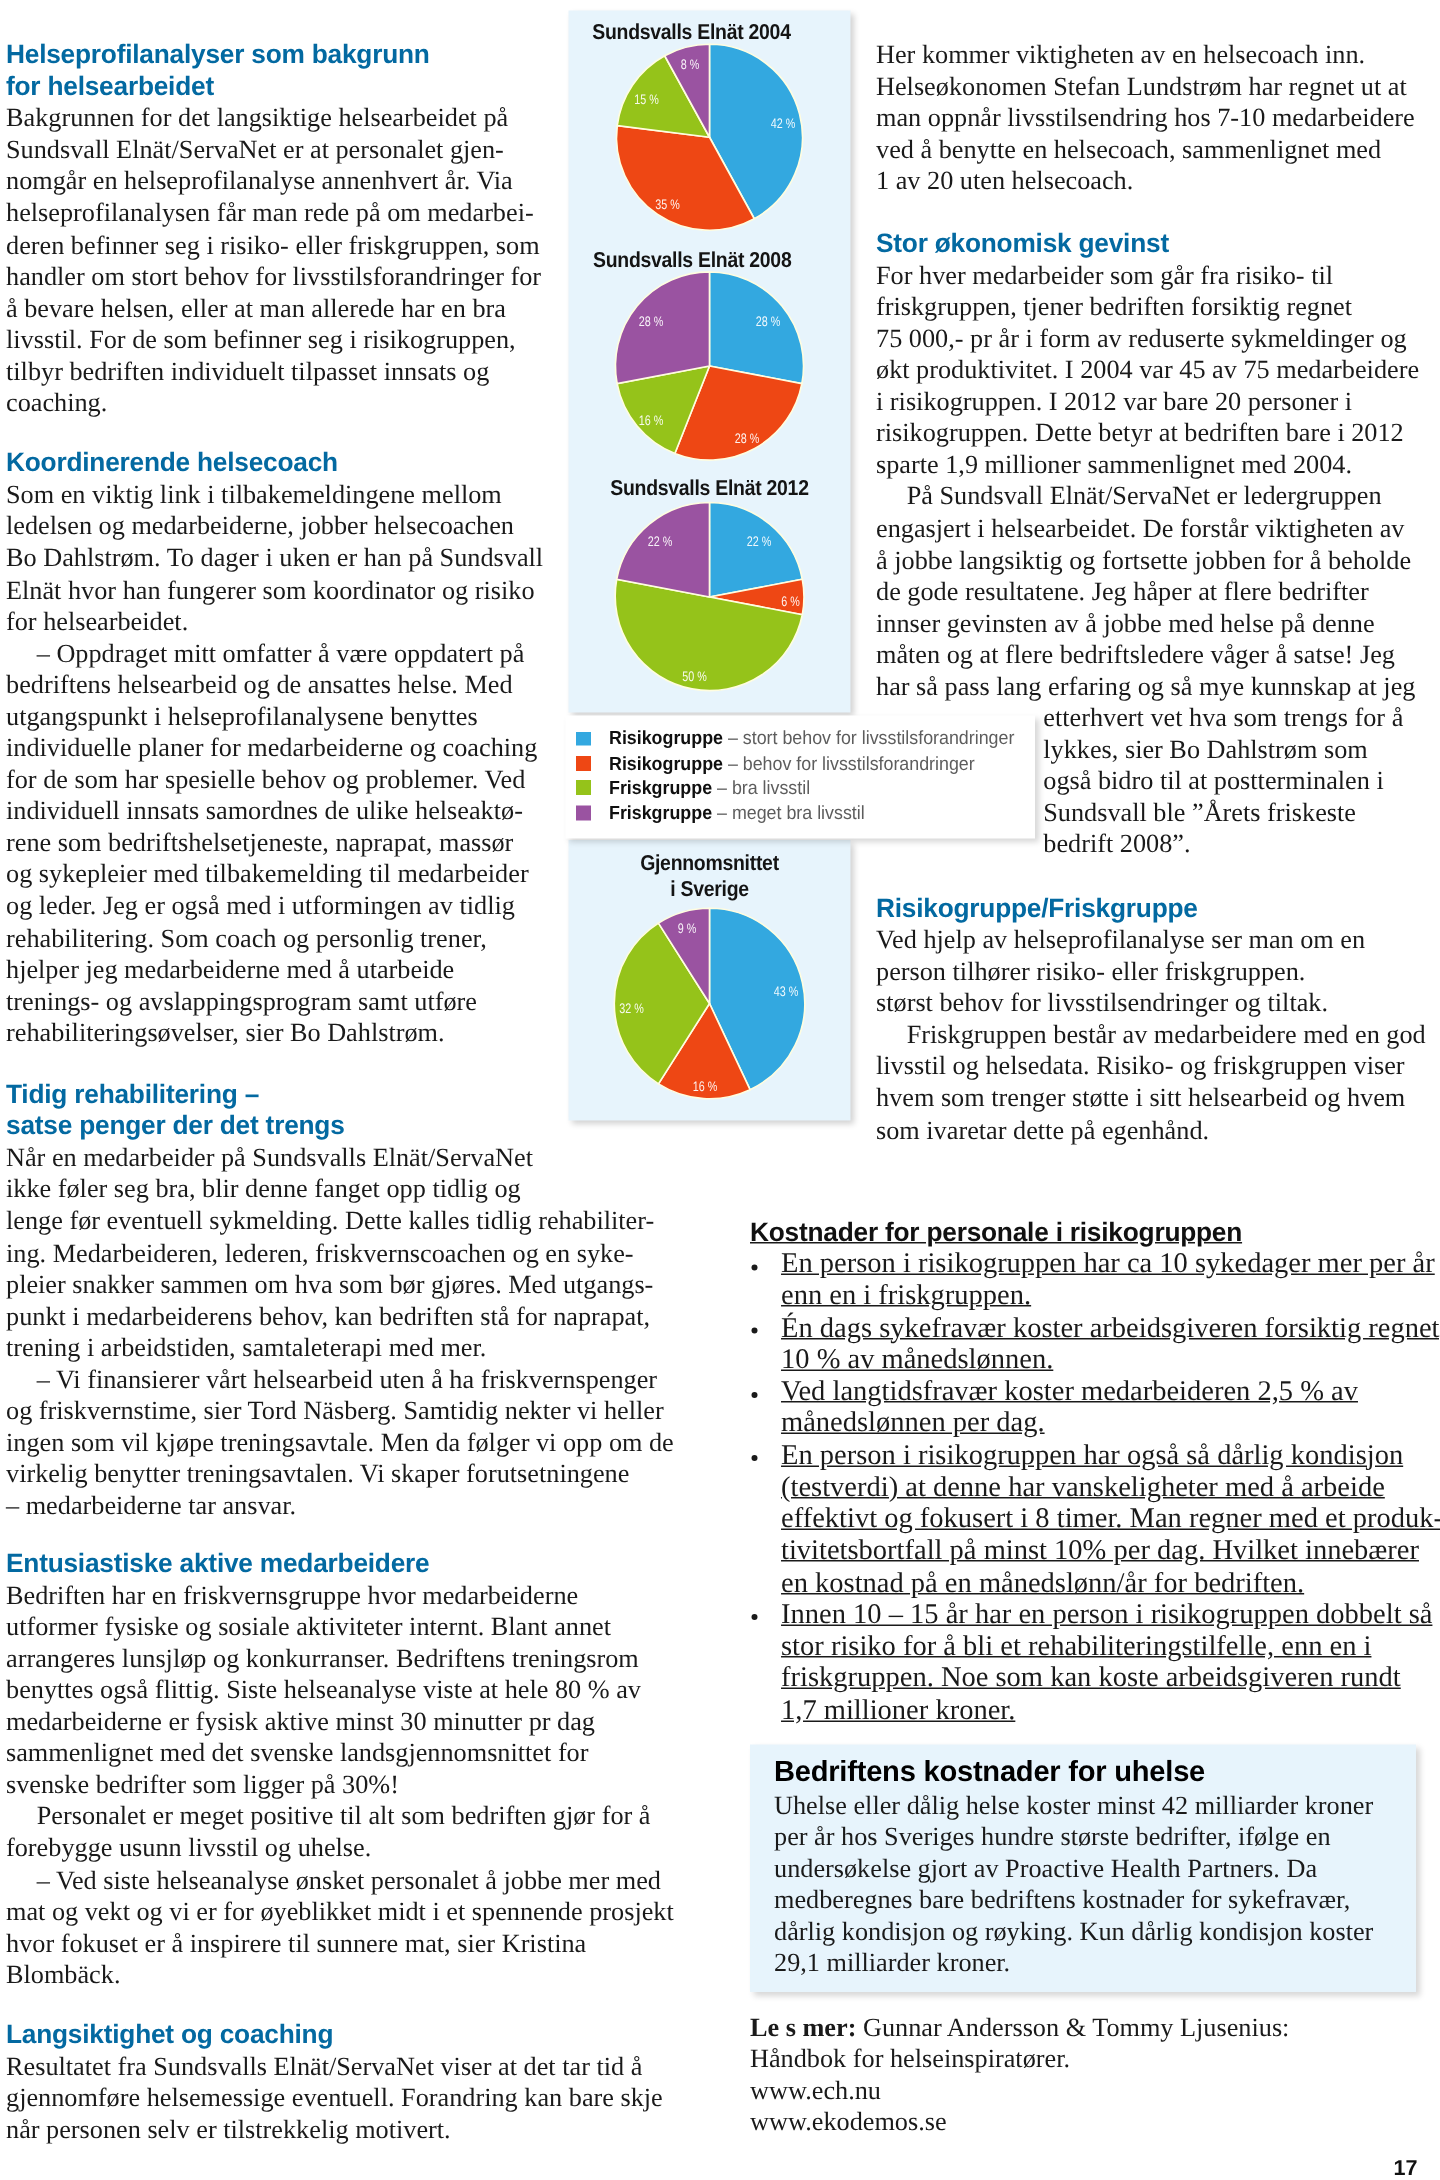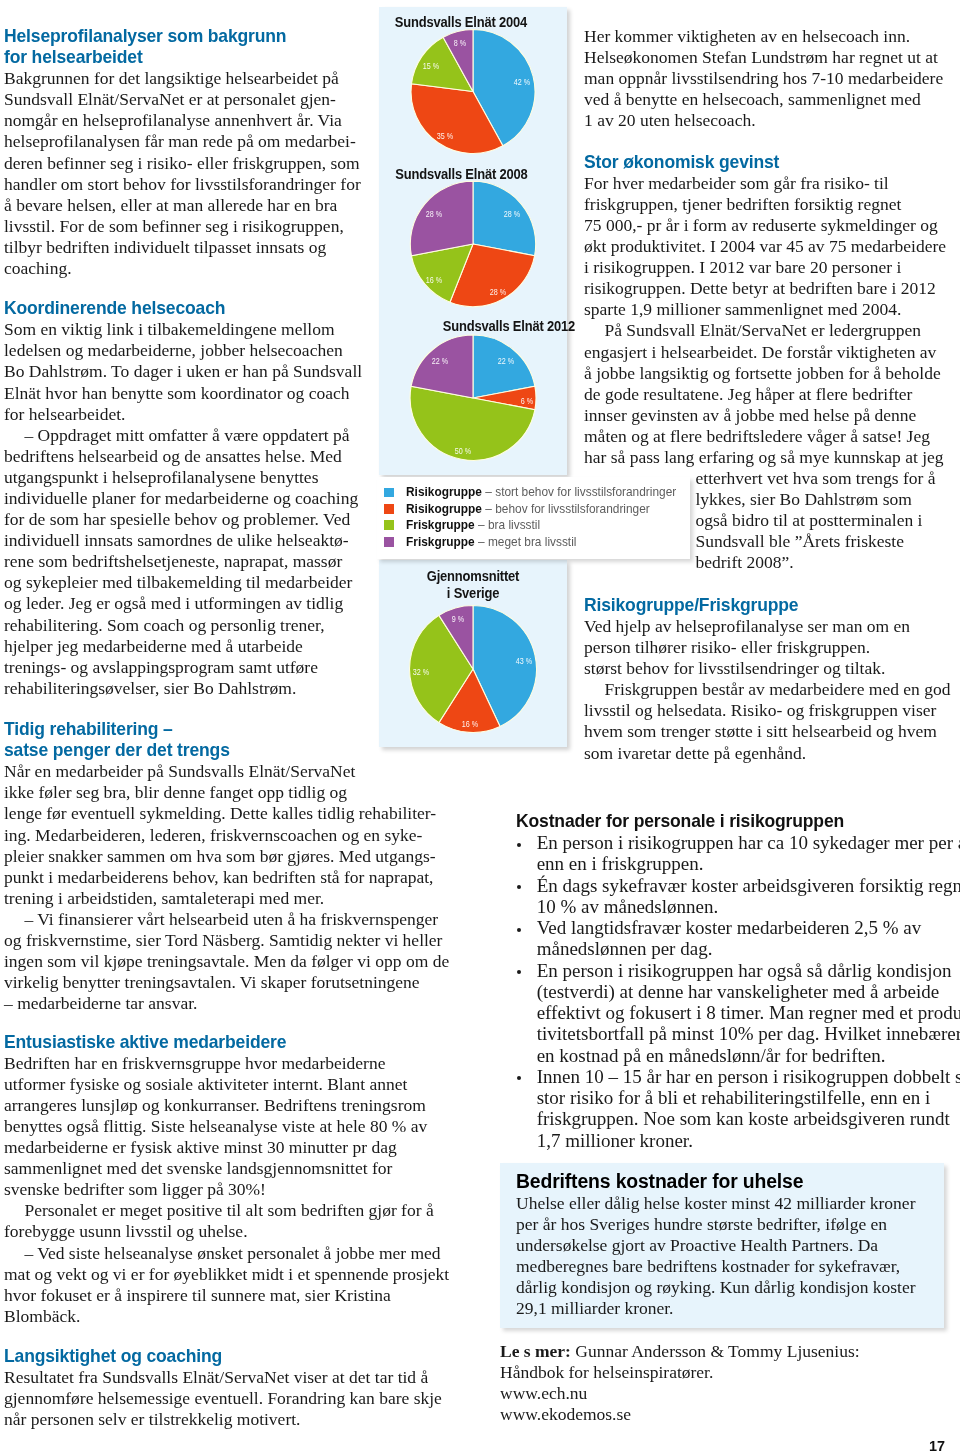--- a/index.html
+++ b/index.html
@@ -33,21 +33,21 @@
   .legend-row{display:flex;align-items:center;height:16.45px;white-space:pre;
               font-family:"Liberation Sans",sans-serif;font-size:12.7px;color:#5d5d5d;}
   .legend-sw{width:9.8px;height:9.8px;margin-right:11.5px;margin-left:7.3px;flex:0 0 auto;}
   .legend-row b{color:#0f0f0f;font-weight:bold;}
   .legend-row .lt{display:inline-block;transform:scaleX(0.937);transform-origin:0 50%;}
   .pielbl{position:absolute;font-family:"Liberation Sans",sans-serif;font-size:9.2px;
           color:#fff;white-space:pre;line-height:9.2px;opacity:.93;
           transform:translate(-50%,-50%) translateY(3.9px) scaleX(0.78);}
 
   
-  .cost{position:absolute;left:516px;width:440px;}
+  .cost{position:absolute;left:500px;width:440px;text-decoration:underline;}
   .cost h3{font-family:"Liberation Sans",sans-serif;font-weight:bold;font-size:17.8px;
            line-height:21.1px;margin:0;color:#111;letter-spacing:-0.15px;}
   ul.bl{list-style:none;margin:0;padding:0;}
   ul.bl li{position:relative;padding-left:20.7px;font-size:19px;line-height:21.25px;}
   ul.bl li .bullet{position:absolute;left:1.1px;top:10.6px;width:4px;height:4px;border-radius:50%;background:#1a1a1a;font-size:0;}
   .callout{position:absolute;background:#e7f4fc;box-shadow:2.5px 2.5px 4px rgba(0,0,0,.16);}
   .callout h3{font-family:"Liberation Sans",sans-serif;font-weight:bold;font-size:19.4px;
               line-height:21.5px;margin:0;color:#000000;letter-spacing:-0.15px;}
   .callout p{font-size:17.5px;line-height:21.1px;margin:0;}
   .callout .inner{position:absolute;left:16px;top:8px;}
@@ -78,21 +78,21 @@
         <span class="ln">coaching.</span>
       </p>
 <div class="gap" style="height:19.0px"></div>
 <h2 class="sec">
         <span class="ln">Koordinerende helsecoach</span>
       </h2>
 <p class="body">
         <span class="ln">Som en viktig link i tilbakemeldingene mellom</span>
         <span class="ln">ledelsen og medarbeiderne, jobber helsecoachen</span>
         <span class="ln">Bo Dahlstrøm. To dager i uken er han på Sundsvall</span>
-        <span class="ln">Elnät hvor han benytte som koordinator og coach</span>
+        <span class="ln">Elnät hvor han fungerer som koordinator og risiko</span>
         <span class="ln">for helsearbeidet.</span>
       </p>
 <p class="body">
         <span class="ln ind">– Oppdraget mitt omfatter å være oppdatert på</span>
         <span class="ln">bedriftens helsearbeid og de ansattes helse. Med</span>
         <span class="ln">utgangspunkt i helseprofilanalysene benyttes</span>
         <span class="ln">individuelle planer for medarbeiderne og coaching</span>
         <span class="ln">for de som har spesielle behov og problemer. Ved</span>
         <span class="ln">individuell innsats samordnes de ulike helseaktø-</span>
         <span class="ln">rene som bedriftshelsetjeneste, naprapat, massør</span>
@@ -247,21 +247,21 @@
 <span class="pielbl" style="left:444.6px;top:133.3px;">35 %</span>
 <span class="pielbl" style="left:431.2px;top:63.1px;">15 %</span>
 <span class="pielbl" style="left:459.7px;top:39.7px;">8 %</span>
 <div class="chart-title" style="position:absolute;left:379.0px;top:166.1px;width:165px;">
       <span class="ln">Sundsvalls Elnät 2008</span>
     </div>
 <span class="pielbl" style="left:512.4px;top:211.4px;">28 %</span>
 <span class="pielbl" style="left:497.6px;top:288.8px;">28 %</span>
 <span class="pielbl" style="left:433.6px;top:276.6px;">16 %</span>
 <span class="pielbl" style="left:433.6px;top:211.4px;">28 %</span>
-<div class="chart-title" style="position:absolute;left:379.0px;top:318.1px;width:188.0px;padding-left:36px;">
+<div class="chart-title" style="position:absolute;left:379.0px;top:318.1px;width:188.0px;">
       <span class="ln">Sundsvalls Elnät 2012</span>
     </div>
 <span class="pielbl" style="left:505.7px;top:358.4px;">22 %</span>
 <span class="pielbl" style="left:527.3px;top:398.0px;">6 %</span>
 <span class="pielbl" style="left:463.4px;top:448.4px;">50 %</span>
 <span class="pielbl" style="left:440.3px;top:358.4px;">22 %</span>
 <div class="chart-title" style="position:absolute;left:379.0px;top:567.6px;width:188.0px;">
       <span class="ln">Gjennomsnittet</span>
       <span class="ln">i Sverige</span>
     </div>

